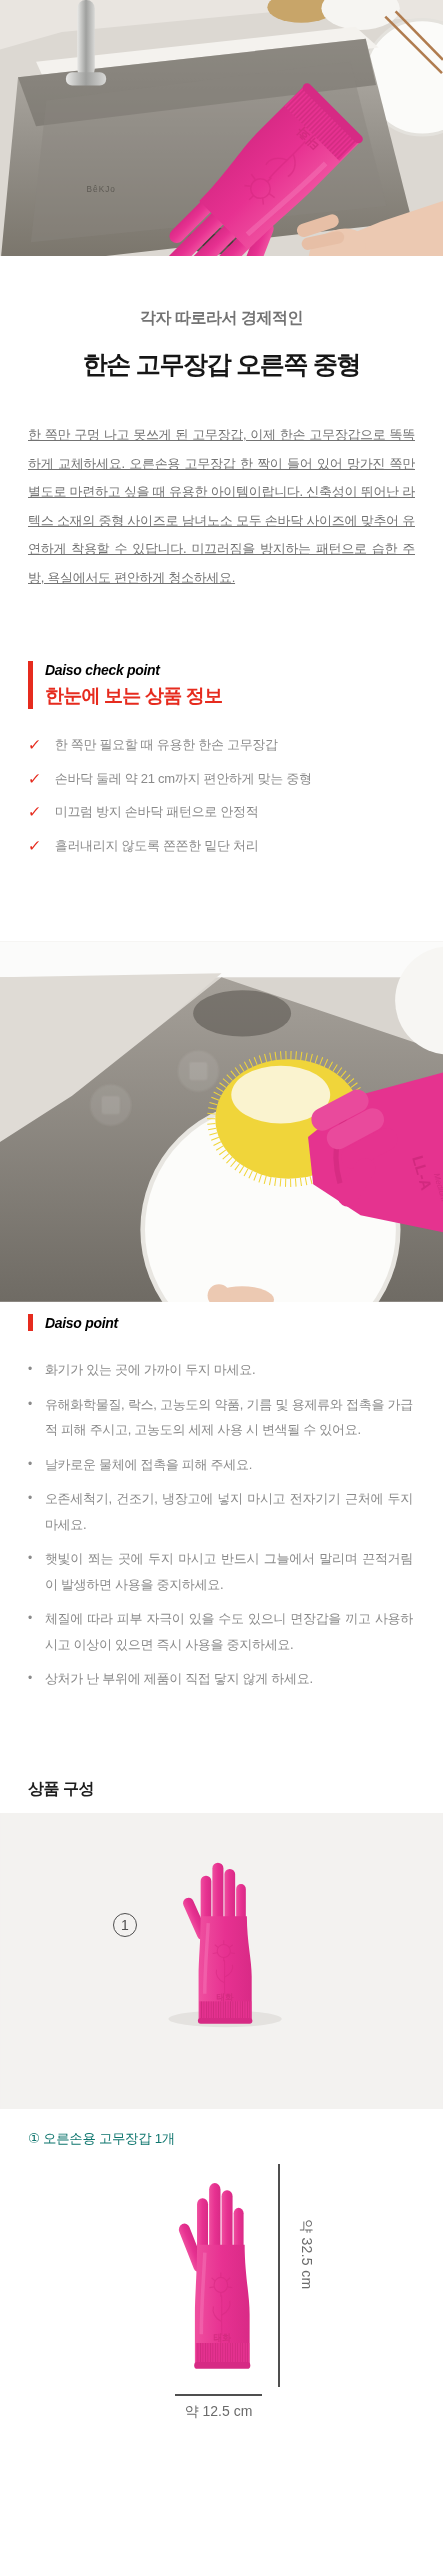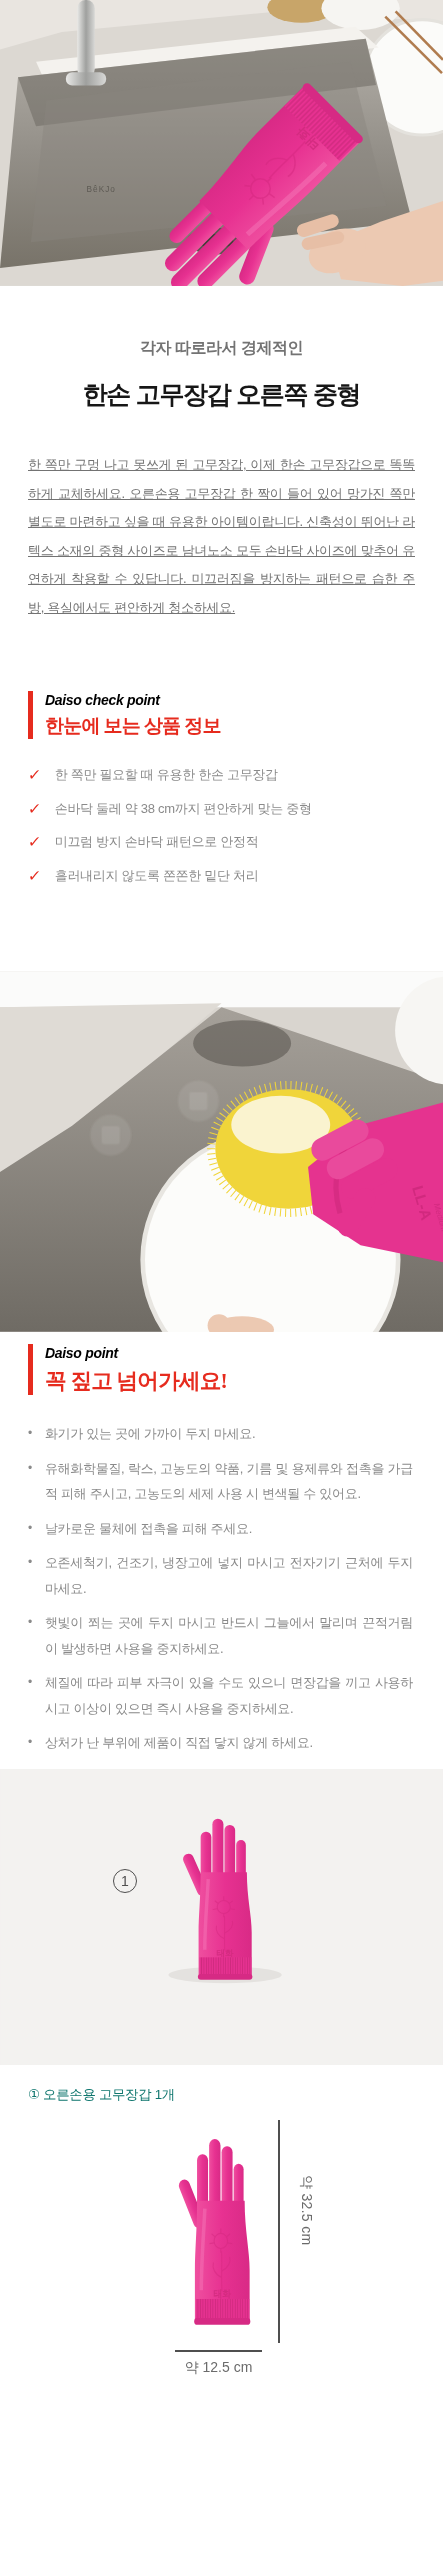--- a/index.html
+++ b/index.html
@@ -1,38 +1,38 @@
 <!DOCTYPE html>
 <html style="font-size:8.2px"><head>
 <meta charset="utf-8">
 <style>
   * { box-sizing: border-box; margin: 0; padding: 0; }
   body { background:#fff; font-family:"Liberation Sans","DejaVu Sans",sans-serif; }
   .page { width:443px; height:3409px; margin:0 auto; background:#fff; position:relative; overflow:hidden; }
 
   
   .photo { display:block; }
-  .hero { height:286px; overflow:hidden; }
+  .hero { height:256px; overflow:hidden; }
   .photo2-wrap { margin-top:87px; height:361px; overflow:hidden; }
 
   
   .intro { text-align:center; padding-top:52px; }
   .tagline { font-size:16px; font-weight:bold; color:#737373; letter-spacing:-0.5px; }
   .title { margin-top:19px; font-size:25px; font-weight:800; color:#161616; letter-spacing:-1.3px; }
   .desc { margin:40px auto 0; width:387px; font-size:13px; line-height:2.2; color:#737373;
           text-align:justify; letter-spacing:-0.3px;text-decoration:underline; }
 
   
   .feature-block { margin-left:28px; }
   .checkpoint { margin-top:68px; }
   .notice { margin-top:11.3px; }
   .block-head { display:flex; align-items:stretch; }
   .redbar { width:4.6px; background:#e62b1e; margin-right:12.4px; }
   .eyebrow { font-size:14px; font-weight:800; font-style:italic; color:#000000; letter-spacing:-0.3px; padding-top:1.5px; }
-  .block-title { font-size:19px; font-weight:800; color:#e62b1e; letter-spacing:-0.8px; margin-top:5.2px;font-family:Liberation Serif, serif; }
+  .block-title { font-size:19px; font-weight:800; color:#e62b1e; letter-spacing:-0.8px; margin-top:5.2px; }
   .notice .block-title { font-size:21.6px; }
 
   .check-list, .notice-list { list-style:none; margin-top:27px; width:385px; }
   .check-item { display:flex; gap:14px; align-items:flex-start; font-size:13px; color:#8a8a8a;
                 letter-spacing:-0.3px; margin-bottom:16px; line-height:1.35; }
   .check-glyph { color:#e62b1e; font-weight:bold; font-size:15.5px; line-height:1.1; transform:skewX(-6deg); }
   .notice-list { margin-top:26px; }
   .notice-item { display:flex; gap:13px; align-items:flex-start; font-size:13px; color:#8a8a8a;
                  letter-spacing:-0.3px; line-height:1.97; margin-bottom:8.8px; text-align:justify; }
   .bullet-glyph { font-size:12px; line-height:2.1; color:#8a8a8a; }
@@ -154,21 +154,21 @@
         <div class="block-title">한눈에 보는 상품 정보</div>
       </div>
     </div>
     <ul class="check-list">
       <li class="check-item">
         <span class="check-glyph">✓</span>
         <span class="txt">한 쪽만 필요할 때 유용한 한손 고무장갑</span>
         </li>
       <li class="check-item">
         <span class="check-glyph">✓</span>
-        <span class="txt">손바닥 둘레 약 38 cm까지 편안하게 맞는 중형</span>
+        <span class="txt">손바닥 둘레 약 21 cm까지 편안하게 맞는 중형</span>
         </li>
       <li class="check-item">
         <span class="check-glyph">✓</span>
         <span class="txt">미끄럼 방지 손바닥 패턴으로 안정적</span>
         </li>
       <li class="check-item">
         <span class="check-glyph">✓</span>
         <span class="txt">흘러내리지 않도록 쫀쫀한 밑단 처리</span>
         </li>
     </ul>
@@ -209,21 +209,20 @@
         <circle cx="425" cy="688" r="22" fill="#ecc9b2"></circle>
       </g>
     </svg>
   </div>
 
   <section class="feature-block notice">
     <div class="block-head">
       <div class="redbar"></div>
       <div>
         <div class="eyebrow">Daiso point</div>
-        <div class="block-title">꼭 짚고 넘어가세요!</div>
       </div>
     </div>
     <ul class="notice-list">
       <li class="notice-item">
         <span class="bullet-glyph">•</span>
         <span class="txt">화기가 있는 곳에 가까이 두지 마세요.</span>
         </li>
       <li class="notice-item">
         <span class="bullet-glyph">•</span>
         <span class="txt">유해화학물질, 락스, 고농도의 약품, 기름 및 용제류와 접촉을 가급적 피해 주시고, 고농도의 세제 사용 시 변색될 수 있어요.</span>
@@ -245,20 +244,21 @@
         <span class="txt">체질에 따라 피부 자극이 있을 수도 있으니 면장갑을 끼고 사용하시고 이상이 있으면 즉시 사용을 중지하세요.</span>
         </li>
       <li class="notice-item">
         <span class="bullet-glyph">•</span>
         <span class="txt">상처가 난 부위에 제품이 직접 닿지 않게 하세요.</span>
         </li>
     </ul>
   </section>
 
   <section>
+    <h2 class="section-title">상품 구성</h2>
     <div class="composition-photo">
       <svg class="photo" width="443" height="296" viewBox="0 0 860 575">
         <rect width="860" height="575" fill="#f3f2f0"></rect>
         <ellipse cx="437" cy="400" rx="110" ry="16" fill="#e4e2df"></ellipse>
         <use href="#glove-shape" transform="translate(356,63) scale(0.67)"></use>
       </svg>
       <div class="badge">1</div>
     </div>
     <p class="composition-caption">① 오른손용 고무장갑 1개</p>
   </section>

